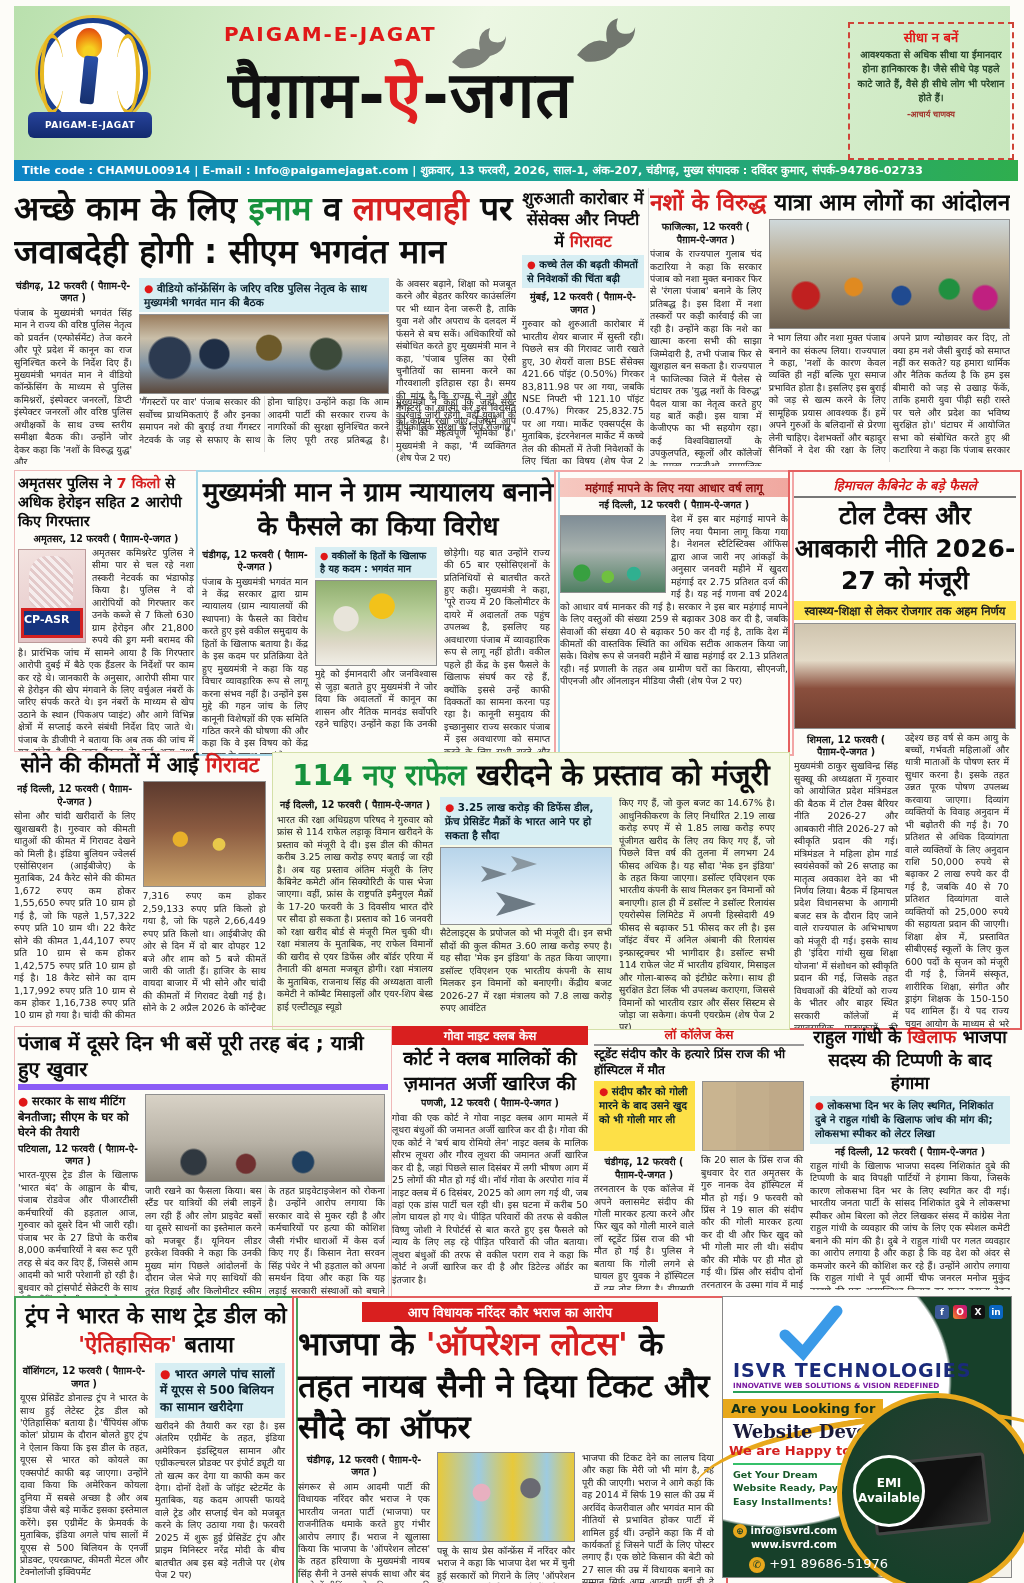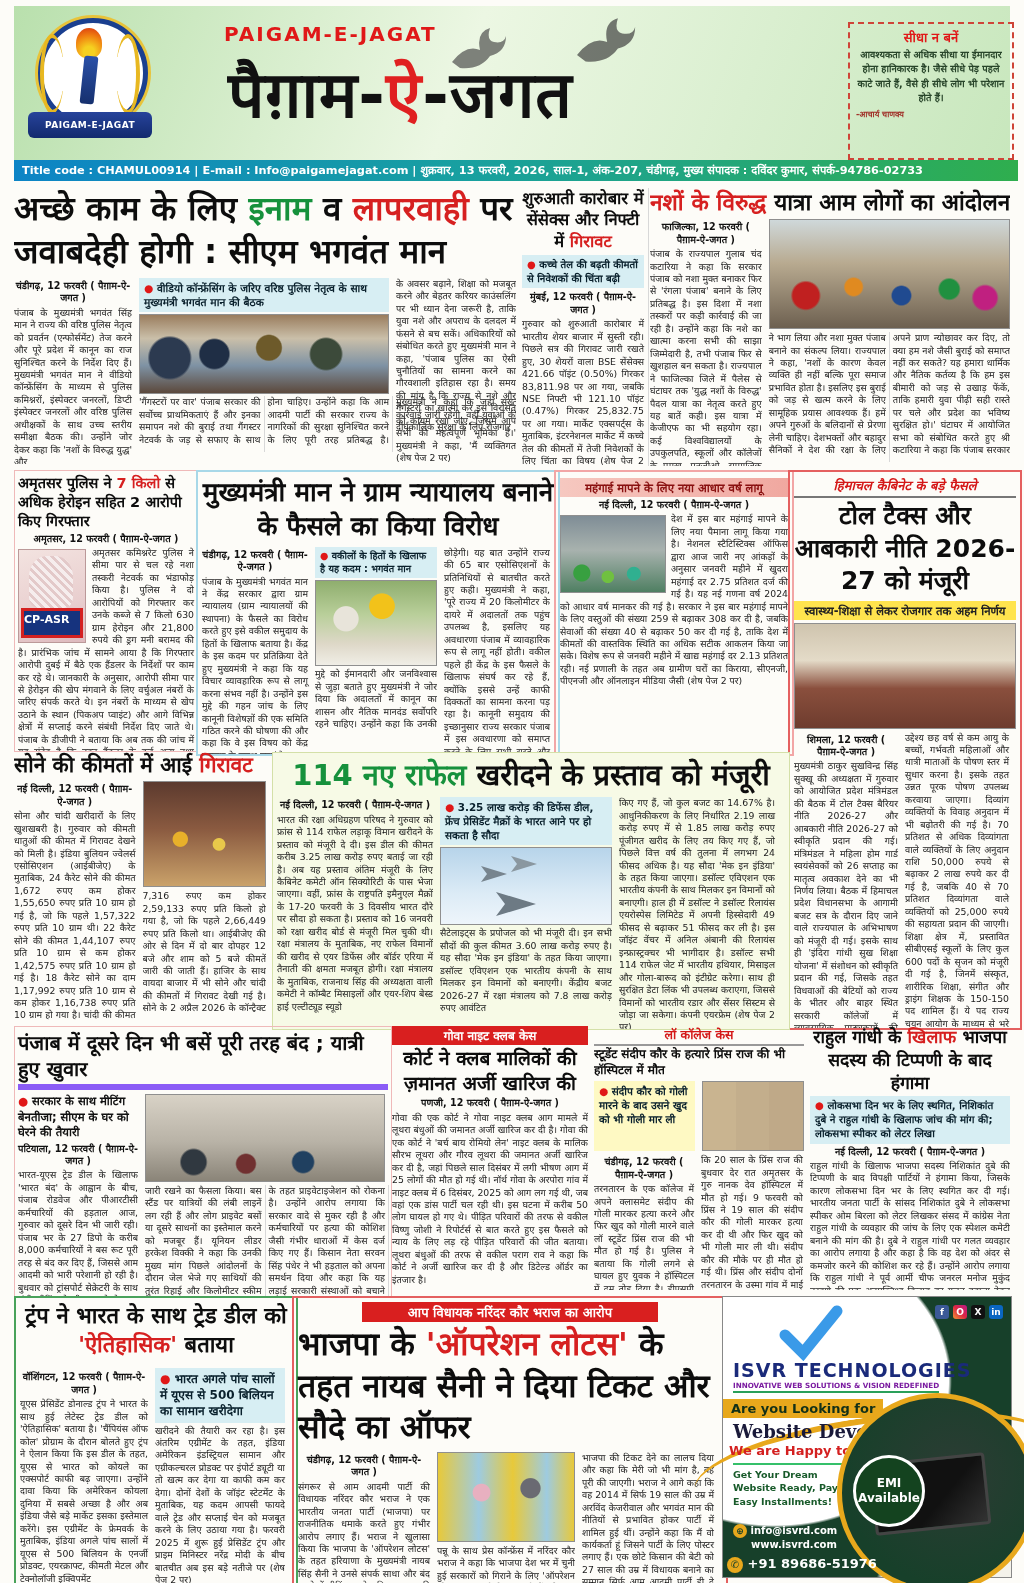--- a/index.html
+++ b/index.html
@@ -16,21 +16,21 @@
   .laurel.l{left:16px;border-right:none;}
   .laurel.r{left:92px;border-left:none;}
   .logo-ribbon{position:absolute;left:4px;top:96px;width:124px;height:26px;background:linear-gradient(180deg,#27439b,#122a6e);border-radius:6px;color:#fff;font-size:9px;font-weight:bold;text-align:center;line-height:26px;letter-spacing:.5px;}
   .mast-latin{left:210px;top:16px;width:320px;color:#e01818;font-weight:bold;font-size:20px;letter-spacing:2px;}
   .mast-title{left:186px;top:34px;width:650px;font-size:64px;font-weight:900;color:#111;letter-spacing:1px;line-height:110px;white-space:nowrap;margin-left:28px;}
   .mast-title .red{color:#e02020;}
   .dove{opacity:.85;}
   .quote-box{left:834px;top:16px;width:150px;height:126px;border:2px dashed #cf4438;padding:4px 6px;text-align:center;}
   .quote-title{color:#e01818;font-weight:bold;font-size:13px;margin-bottom:2px;}
   .quote-text{color:#28452a;font-weight:bold;font-size:9.6px;line-height:1.5;}
-  .quote-attr{color:#a03028;font-weight:bold;font-size:8px;text-align:left;margin-top:2px;}
+  .quote-attr{color:#a03028;font-weight:bold;font-size:8px;text-align:center;margin-top:2px;}
   .info-bar{left:14px;top:160px;width:996px;height:21px;background:linear-gradient(90deg,#0d84c6,#18a0a0 45%,#2fae4e);color:#fff;font-weight:bold;font-size:11.3px;line-height:21px;padding-left:8px;white-space:nowrap;overflow:hidden;}
   
   .story{overflow:hidden;}
   .hl{font-weight:900;color:#0d0d0d;}
   .red{color:#d62020;}
   .grn{color:#16913c;}
   .dl{font-weight:bold;font-size:9.6px;text-align:center;color:#111;line-height:1.3;margin:2px 0;}
   .bd{font-size:9.3px;line-height:1.34;text-align:justify;color:#1c1c1c;}
   .cols2{column-count:2;column-gap:7px;column-rule:1px solid #d8d8d8;}
   .row{display:flex;gap:7px;}
@@ -61,21 +61,21 @@
   .ad-brand{position:absolute;left:10px;top:62px;color:#1a2a7a;font-weight:bold;font-size:19px;letter-spacing:1px;}
   .ad-tag{position:absolute;left:10px;top:84px;color:#7a1aa0;font-weight:bold;font-size:7.2px;border-bottom:2px solid #2aa05a;padding-bottom:1px;}
   .ad-look{position:absolute;left:0px;top:102px;background:#e8a81c;color:#123018;font-weight:bold;font-size:13px;padding:2px 8px;}
   .ad-dev{position:absolute;left:10px;top:124px;color:#1a1a3a;font-weight:900;font-size:18px;font-family:"DejaVu Serif","Liberation Serif",serif;}
   .ad-help{position:absolute;left:6px;top:146px;color:#d42020;font-weight:900;font-size:13px;}
   .ad-dream{position:absolute;left:10px;top:166px;color:#185a2a;font-weight:bold;font-size:9.5px;line-height:1.4;width:120px;border-top:2px solid #35c06a;padding-top:3px;}
   .ad-emi{position:absolute;left:130px;top:158px;width:66px;height:66px;border-radius:50%;background:#14431f;border:3px solid #fff;color:#fff;font-weight:bold;font-size:12px;text-align:center;display:flex;align-items:center;justify-content:center;line-height:1.25;}
   .ad-laptop{position:absolute;right:-26px;top:96px;width:190px;height:190px;border-radius:50%;background:radial-gradient(circle at 60% 40%,#2c3c34 0%,#17402a 70%);border:5px solid #e8a81c;overflow:hidden;}
   .ad-screen{position:absolute;left:30px;top:60px;width:110px;height:66px;background:linear-gradient(135deg,#111 60%,#333);border:3px solid #444;border-radius:4px;transform:rotate(-6deg);}
   .ad-contact{position:absolute;left:10px;bottom:26px;color:#fff;font-weight:bold;font-size:10px;line-height:1.35;}
-  .ad-phone{position:absolute;left:4px;bottom:4px;color:#fff;font-weight:700;font-size:13px;}
+  .ad-phone{position:absolute;left:26px;bottom:4px;color:#fff;font-weight:400;font-size:13px;}
   .ad-socials{position:absolute;right:8px;top:8px;display:flex;gap:4px;}
   .soc{width:14px;height:14px;border-radius:3px;color:#fff;font-size:9px;font-weight:bold;text-align:center;line-height:14px;}
 </style>
 </head>
 <body>
 
 <div id="page">
 
   <div class="abs masthead">
     <div class="abs logo">
@@ -206,21 +206,21 @@
         <div class="dl">शिमला, 12 फरवरी ( पैग़ाम-ऐ-जगत )</div>
         <div class="bd">मुख्यमंत्री ठाकुर सुखविन्द्र सिंह सुक्खू की अध्यक्षता में गुरुवार को आयोजित प्रदेश मंत्रिमंडल की बैठक में टोल टैक्स बैरियर नीति 2026-27 और आबकारी नीति 2026-27 को स्वीकृति प्रदान की गई। मंत्रिमंडल ने महिला होम गार्ड स्वयंसेवकों को 26 सप्ताह का मातृत्व अवकाश देने का भी निर्णय लिया। बैठक में हिमाचल प्रदेश विधानसभा के आगामी बजट सत्र के दौरान दिए जाने वाले राज्यपाल के अभिभाषण को मंजूरी दी गई। इसके साथ ही 'इंदिरा गांधी सुख शिक्षा योजना' में संशोधन को स्वीकृति प्रदान की गई, जिसके तहत विधवाओं की बेटियों को राज्य के भीतर और बाहर स्थित सरकारी कॉलेजों में व्यावसायिक पाठ्यक्रमों की पढ़ाई के लिए वित्तीय सहायता मिलेगी। यह सुविधा उपलब्ध न होने पर उन्हें 3,000 रुपये प्रतिमाह आर्थिक सहायता भी दी जाएगी। मंत्रिमंडल ने 'इंदिरा गांधी मातृ शिशु संकल्प योजना' को लागू करने की मंजूरी दी, जिसका</div>
       </div>
       <div style="width:104px;">
         <div class="bd">उद्देश्य छह वर्ष से कम आयु के बच्चों, गर्भवती महिलाओं और धात्री माताओं के पोषण स्तर में सुधार करना है। इसके तहत उन्नत पूरक पोषण उपलब्ध करवाया जाएगा। दिव्यांग व्यक्तियों के विवाह अनुदान में भी बढ़ोतरी की गई है। 70 प्रतिशत से अधिक दिव्यांगता वाले व्यक्तियों के लिए अनुदान राशि 50,000 रुपये से बढ़ाकर 2 लाख रुपये कर दी गई है, जबकि 40 से 70 प्रतिशत दिव्यांगता वाले व्यक्तियों को 25,000 रुपये की सहायता प्रदान की जाएगी। शिक्षा क्षेत्र में, प्रस्तावित सीबीएसई स्कूलों के लिए कुल 600 पदों के सृजन को मंजूरी दी गई है, जिनमें संस्कृत, शारीरिक शिक्षा, संगीत और ड्राइंग शिक्षक के 150-150 पद शामिल हैं। ये पद राज्य चयन आयोग के माध्यम से भरे जाएंगे। साथ ही, राज्य के 31 बालक एवं बालिका विद्यालयों को सह-शिक्षा विद्यालयों में विलय करने का निर्णय लिया गया। स्वास्थ्य सेवाओं को मजबूत करने के लिए चिकित्सा महाविद्यालयों, सुपर-स्पेशियलिटी (शेष पेज 2 पर)</div>
       </div>
     </div>
   </div>
 
   <div class="abs story" style="left:14px;top:752px;width:252px;height:268px;">
-    <div class="hl" style="font-size:21px;line-height:1.25;text-align:left;">
+    <div class="hl" style="font-size:21px;line-height:1.25;text-align:center;">
       <span>सोने की कीमतों में आई </span><span class="red">गिरावट</span>
     </div>
     <div class="row" style="margin-top:3px;height:232px;">
       <div style="width:122px;">
         <div class="dl">नई दिल्ली, 12 फरवरी ( पैग़ाम-ऐ-जगत )</div>
         <div class="bd">सोना और चांदी खरीदारों के लिए खुशखबरी है। गुरुवार को कीमती धातुओं की कीमत में गिरावट देखने को मिली है। इंडिया बुलियन ज्वेलर्स एसोसिएशन (आईबीजेए) के मुताबिक, 24 कैरेट सोने की कीमत 1,672 रुपए कम होकर 1,55,650 रुपए प्रति 10 ग्राम हो गई है, जो कि पहले 1,57,322 रुपए प्रति 10 ग्राम थी। 22 कैरेट सोने की कीमत 1,44,107 रुपए प्रति 10 ग्राम से कम होकर 1,42,575 रुपए प्रति 10 ग्राम हो गई है। 18 कैरेट सोने का दाम 1,17,992 रुपए प्रति 10 ग्राम से कम होकर 1,16,738 रुपए प्रति 10 ग्राम हो गया है। चांदी की कीमत में भी गिरावट देखने को मिली है। चांदी का दाम</div>
       </div>
       <div style="width:124px;">
         <div class="ph ph-gold" style="height:104px;"></div>
         <div class="bd" style="margin-top:3px;height:122px;overflow:hidden;">7,316 रुपए कम होकर 2,59,133 रुपए प्रति किलो हो गया है, जो कि पहले 2,66,449 रुपए प्रति किलो था। आईबीजेए की ओर से दिन में दो बार दोपहर 12 बजे और शाम को 5 बजे कीमतें जारी की जाती हैं। हाजिर के साथ वायदा बाजार में भी सोने और चांदी की कीमतों में गिरावट देखी गई है। सोने के 2 अप्रैल 2026 के कॉन्ट्रैक्ट की कीमत 0.47 प्रतिशत कम होकर 1,58,055 रुपए हो गई है। चांदी के (शेष पेज 2 पर)</div>
@@ -277,21 +277,21 @@
     <div class="dl">पणजी, 12 फरवरी ( पैग़ाम-ऐ-जगत )</div>
     <div class="bd">गोवा की एक कोर्ट ने गोवा नाइट क्लब आग मामले में लूथरा बंधुओं की जमानत अर्जी खारिज कर दी है। गोवा की एक कोर्ट ने 'बर्च बाय रोमियो लेन' नाइट क्लब के मालिक सौरभ लूथरा और गौरव लूथरा की जमानत अर्जी खारिज कर दी है, जहां पिछले साल दिसंबर में लगी भीषण आग में 25 लोगों की मौत हो गई थी। नॉर्थ गोवा के अरपोरा गांव में नाइट क्लब में 6 दिसंबर, 2025 को आग लग गई थी, जब वहां एक डांस पार्टी चल रही थी। इस घटना में करीब 50 लोग घायल हो गए थे। पीड़ित परिवारों की तरफ से वकील विष्णु जोशी ने रिपोर्टर्स से बात करते हुए इस फैसले को न्याय के लिए लड़ रहे पीड़ित परिवारों की जीत बताया। लूथरा बंधुओं की तरफ से वकील पराग राव ने कहा कि कोर्ट ने अर्जी खारिज कर दी है और डिटेल्ड ऑर्डर का इंतजार है।</div>
   </div>
 
   <div class="abs story" style="left:594px;top:1026px;width:210px;height:264px;">
     <div style="color:#d41818;font-weight:900;font-size:12.5px;text-align:center;border-bottom:2px solid #999;padding-bottom:1px;">
       <span>लॉ कॉलेज केस</span>
     </div>
     <div class="hl" style="font-size:12px;line-height:1.3;text-align:left;margin-top:1px;">स्टूडेंट संदीप कौर के हत्यारे प्रिंस राज की भी हॉस्पिटल में मौत</div>
     <div class="row" style="margin-top:3px;">
-      <div class="subbox" style="width:94px;font-size:10.4px;background:#fef9c3;"><span class="bullet">●</span> <span>संदीप कौर को गोली मारने के बाद उसने खुद को भी गोली मार ली</span></div>
+      <div class="subbox" style="width:94px;font-size:10.4px;background:#fde047;"><span class="bullet">●</span> <span>संदीप कौर को गोली मारने के बाद उसने खुद को भी गोली मार ली</span></div>
       <div class="ph ph-cctv" style="width:104px;height:68px;"></div>
     </div>
     <div class="row" style="margin-top:3px;height:130px;">
       <div style="width:100px;">
         <div class="dl">चंडीगढ़, 12 फरवरी ( पैग़ाम-ऐ-जगत )</div>
         <div class="bd">तरनतारन के एक कॉलेज में अपने क्लासमेट संदीप की गोली मारकर हत्या करने और फिर खुद को गोली मारने वाले लॉ स्टूडेंट प्रिंस राज की भी मौत हो गई है। पुलिस ने बताया कि गोली लगने से घायल हुए युवक ने हॉस्पिटल में दम तोड़ दिया है। डीएसपी जगदीप सिंह ने बताया</div>
       </div>
       <div style="width:102px;">
         <div class="bd">कि 20 साल के प्रिंस राज की बुधवार देर रात अमृतसर के गुरु नानक देव हॉस्पिटल में मौत हो गई। 9 फरवरी को प्रिंस ने 19 साल की संदीप कौर की गोली मारकर हत्या कर दी थी और फिर खुद को भी गोली मार ली थी। संदीप कौर की मौके पर ही मौत हो गई थी। प्रिंस और संदीप दोनों तरनतारन के उस्मा गांव में माई भागो लॉ कॉलेज में फर्स्ट ईयर के (शेष पेज 2 पर)</div>
       </div>
@@ -304,21 +304,21 @@
     </div>
     <div class="subbox" style="font-size:10.2px;margin:2px 0;"><span class="bullet">●</span> <span>लोकसभा दिन भर के लिए स्थगित, निशिकांत दुबे ने राहुल गांधी के खिलाफ जांच की मांग की; लोकसभा स्पीकर को लेटर लिखा</span></div>
     <div class="dl">नई दिल्ली, 12 फरवरी ( पैग़ाम-ऐ-जगत )</div>
     <div class="bd">राहुल गांधी के खिलाफ भाजपा सदस्य निशिकांत दुबे की टिप्पणी के बाद विपक्षी पार्टियों ने हंगामा किया, जिसके कारण लोकसभा दिन भर के लिए स्थगित कर दी गई। भारतीय जनता पार्टी के सांसद निशिकांत दुबे ने लोकसभा स्पीकर ओम बिरला को लेटर लिखकर संसद में कांग्रेस नेता राहुल गांधी के व्यवहार की जांच के लिए एक स्पेशल कमेटी बनाने की मांग की है। दुबे ने राहुल गांधी पर गलत व्यवहार का आरोप लगाया है और कहा है कि वह देश को अंदर से कमजोर करने की कोशिश कर रहे हैं। उन्होंने आरोप लगाया कि राहुल गांधी ने पूर्व आर्मी चीफ जनरल मनोज मुकुंद नरवणे की एक अनपब्लिश्ड किताब का गलत हवाला देकर और उसमें प्रधानमंत्री का नाम घसीटकर भारतीय सेना को बदनाम करने की कोशिश की है। इसके साथ ही निशिकांत दुबे ने यह भी कहा कि राहुल गांधी भारत के बैंकिंग सिस्टम और (शेष पेज 2 पर)</div>
   </div>
 
   <div class="abs story" style="left:14px;top:1296px;width:272px;height:280px;border:2px solid #49a25a;padding:4px;">
     <div class="hl" style="font-size:22px;line-height:1.3;text-align:center;">
       <span>ट्रंप ने भारत के साथ ट्रेड डील को </span><span class="red">'ऐतिहासिक'</span><span> बताया</span>
     </div>
-    <div class="row" style="margin-top:16px;height:204px;align-items:center;">
+    <div class="row" style="margin-top:4px;height:204px;">
       <div style="width:128px;">
         <div class="dl">वॉशिंगटन, 12 फरवरी ( पैग़ाम-ऐ-जगत )</div>
         <div class="bd">यूएस प्रेसिडेंट डोनाल्ड ट्रंप ने भारत के साथ हुई लेटेस्ट ट्रेड डील को 'ऐतिहासिक' बताया है। 'चैंपियंस ऑफ कोल' प्रोग्राम के दौरान बोलते हुए ट्रंप ने ऐलान किया कि इस डील के तहत, यूएस से भारत को कोयले का एक्सपोर्ट काफी बढ़ जाएगा। उन्होंने दावा किया कि अमेरिकन कोयला दुनिया में सबसे अच्छा है और अब इंडिया जैसे बड़े मार्केट इसका इस्तेमाल करेंगे। इस एग्रीमेंट के फ्रेमवर्क के मुताबिक, इंडिया अगले पांच सालों में यूएस से 500 बिलियन के एनर्जी प्रोडक्ट, एयरक्राफ्ट, कीमती मेटल और टेक्नोलॉजी इक्विपमेंट</div>
       </div>
       <div style="width:130px;">
         <div class="subbox" style="font-size:12px;"><span class="bullet">●</span> <span>भारत अगले पांच सालों में यूएस से 500 बिलियन का सामान खरीदेगा</span></div>
         <div class="bd" style="margin-top:2px;">खरीदने की तैयारी कर रहा है। इस अंतरिम एग्रीमेंट के तहत, इंडिया अमेरिकन इंडस्ट्रियल सामान और एग्रीकल्चरल प्रोडक्ट पर इंपोर्ट ड्यूटी या तो खत्म कर देगा या काफी कम कर देगा। दोनों देशों के जॉइंट स्टेटमेंट के मुताबिक, यह कदम आपसी फायदे वाले ट्रेड और सप्लाई चेन को मजबूत करने के लिए उठाया गया है। फरवरी 2025 में शुरू हुई प्रेसिडेंट ट्रंप और प्राइम मिनिस्टर नरेंद्र मोदी के बीच बातचीत अब इस बड़े नतीजे पर (शेष पेज 2 पर)</div>
       </div>
     </div>
   </div>

